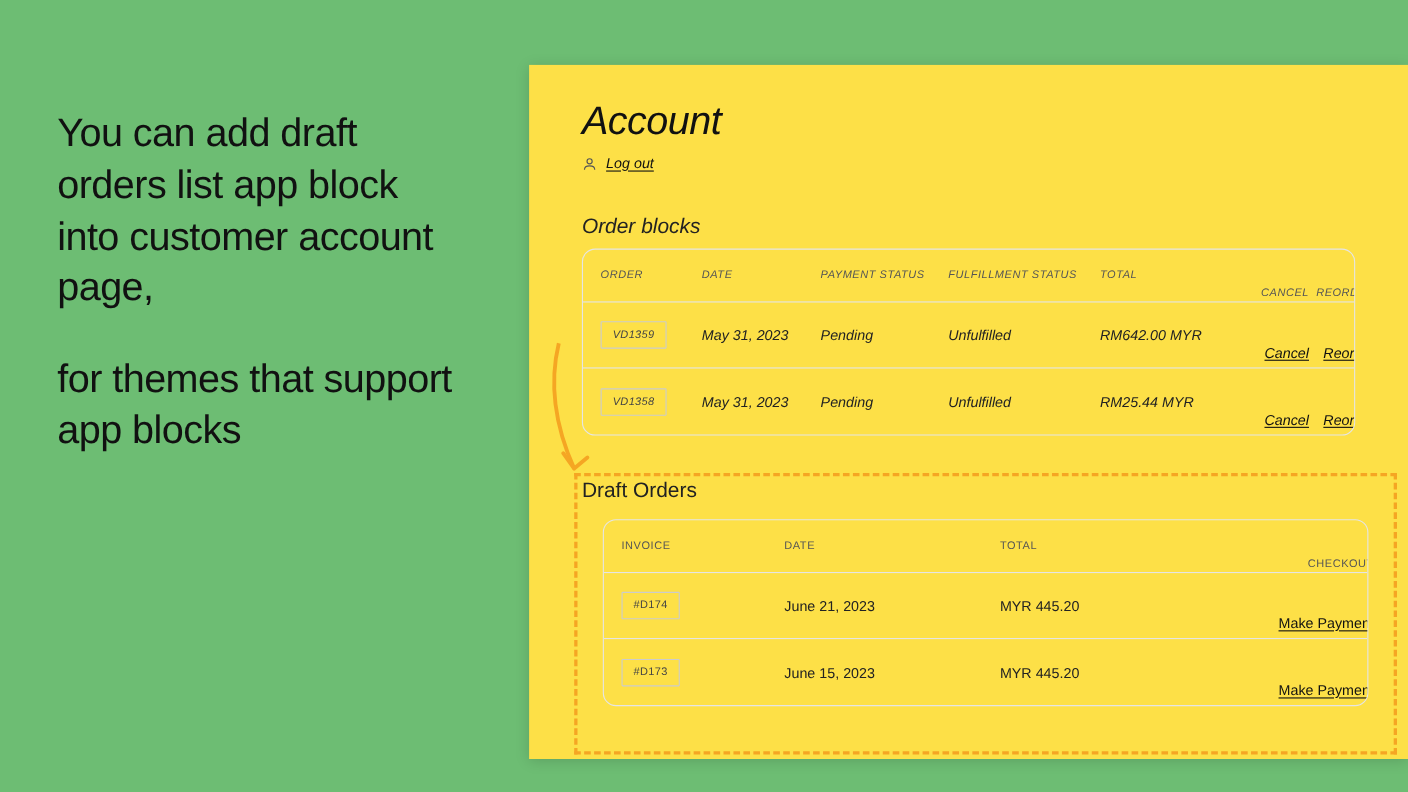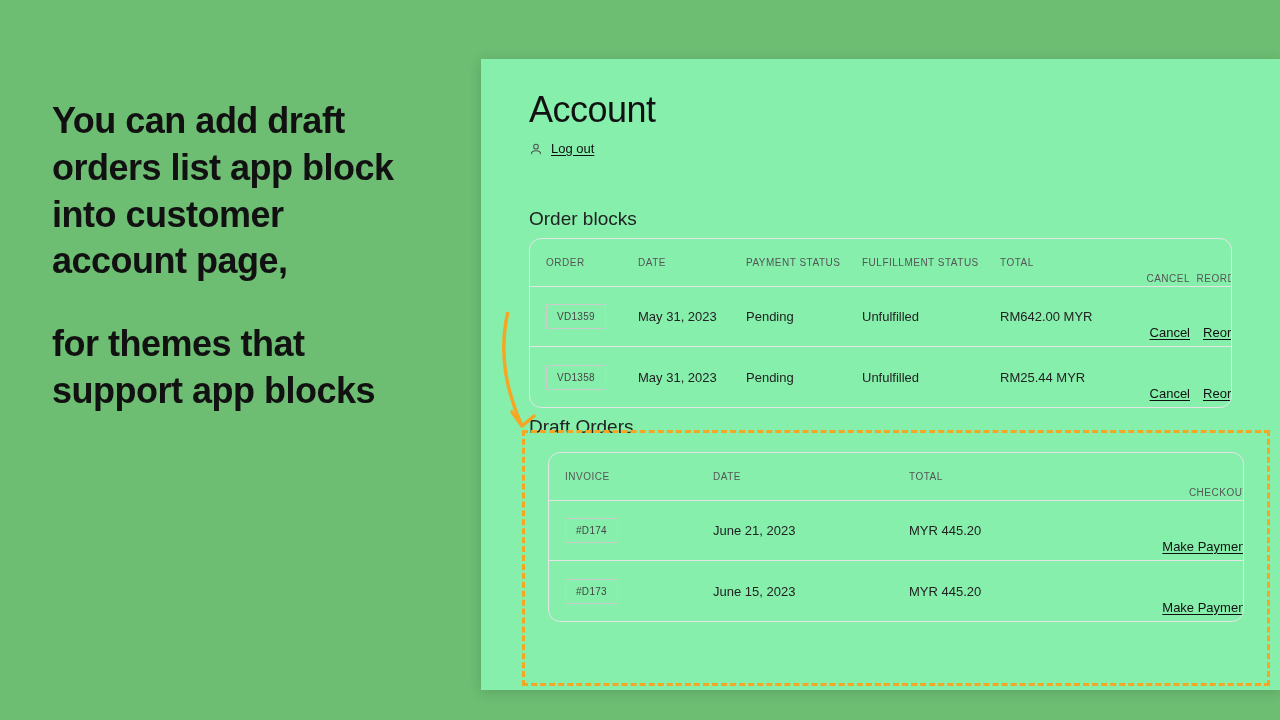--- a/index.html
+++ b/index.html
@@ -1,21 +1,21 @@
 <!DOCTYPE html>
 <html><head>
 <meta charset="utf-8">
 <style>
 * { margin:0; padding:0; box-sizing:border-box; }
 body { width:1280px; height:720px; background:#6dbd73; font-family:"Helvetica Neue",Helvetica,Arial,sans-serif; position:relative; overflow:hidden; }
-.promo { position:absolute; left:52px; top:98px; width:370px; font-size:36px; font-weight:700; line-height:1.3; color:#111; letter-spacing:-0.5px; }
+.promo { position:absolute; left:52px; top:98px; width:370px; font-size:36px; font-weight:400; line-height:1.3; color:#111; letter-spacing:-0.5px; }
 .promo .gap { display:block; height:36px; }
-.account-panel { position:absolute; left:481px; top:59px; width:799px; height:631px; background:#86efac; box-shadow:0 2px 12px rgba(0,0,0,0.15); padding:30px 48px 0 48px; }
+.account-panel { position:absolute; left:481px; top:59px; width:799px; height:631px; background:#fde047; box-shadow:0 2px 12px rgba(0,0,0,0.15); padding:30px 48px 0 48px;font-style:italic; }
 .account-title { font-size:36px; font-weight:400; color:#111; margin-bottom:10px; letter-spacing:-0.5px; }
-.logout-row { display:flex; align-items:center; gap:8px; margin-bottom:52px; }
+.logout-row { display:flex; align-items:center; gap:8px; margin-bottom:40px; }
 .user-icon { width:14px; height:14px; }
 .logout-link { font-size:13px; color:#111; text-decoration:underline; text-underline-offset:2px; }
 
 .section-title { font-size:19px; font-weight:400; color:#222; margin-bottom:8px; }
 
 .table { border:1px solid #e5e5e5; border-radius:12px; overflow:hidden; }
 .thead-row, .tbody-row { display:grid; align-items:center; padding:0 16px; }
 .thead-row { height:48px; border-bottom:1px solid #e5e5e5; }
 .thead-row .th { font-size:10px; letter-spacing:0.5px; color:#555; text-transform:uppercase; font-weight:500; }
 .tbody-row { height:60px; border-bottom:1px solid #e5e5e5; }
@@ -25,21 +25,21 @@
 .link { font-size:13px; color:#111; text-decoration:underline; text-underline-offset:2px; }
 .badge { display:inline-block; border:1px solid #ccc; padding:6px 10px; font-size:10px; color:#444; border-radius:1px; letter-spacing:0.3px; }
 
 .grid-orders { grid-template-columns:92px 108px 116px 138px 130px 60px 60px; }
 .grid-drafts { grid-template-columns:148px 196px 210px 130px; }
 
 .highlight-box { position:absolute; left:522px; top:430px; width:748px; height:256px; border:3px dashed #f5a623; pointer-events:none; }
 
 .arrow-svg { position:absolute; left:490px; top:306px; width:60px; height:140px; overflow:visible; pointer-events:none; }
 
-.draft-section { position:absolute; left:529px; top:416px; width:734px; }
+.draft-section { position:absolute; left:529px; top:436px; width:734px; }
 .draft-table-wrap { padding:0 19px; margin-top:14px; }
 </style>
 </head>
 <body>
 
 <div class="promo">
   <span>You can add draft orders list app block into customer account page,</span>
   <span class="gap"></span>
   <span>for themes that support app blocks</span>
 </div>

